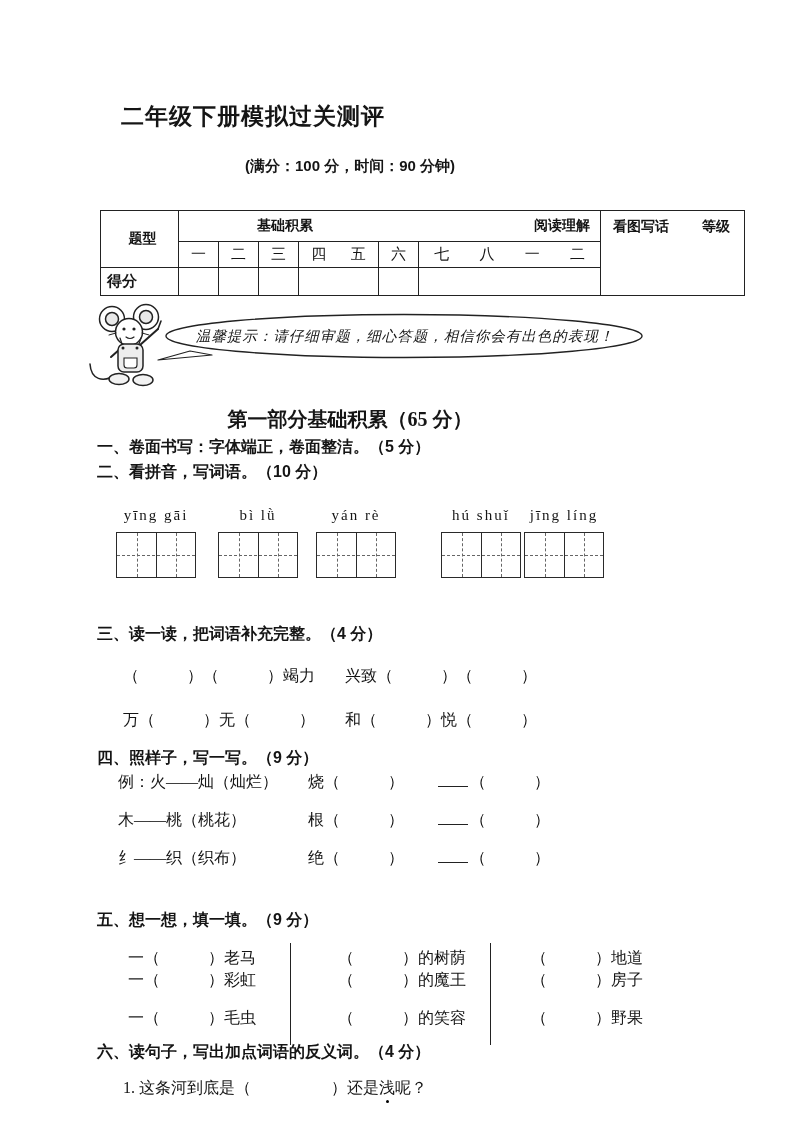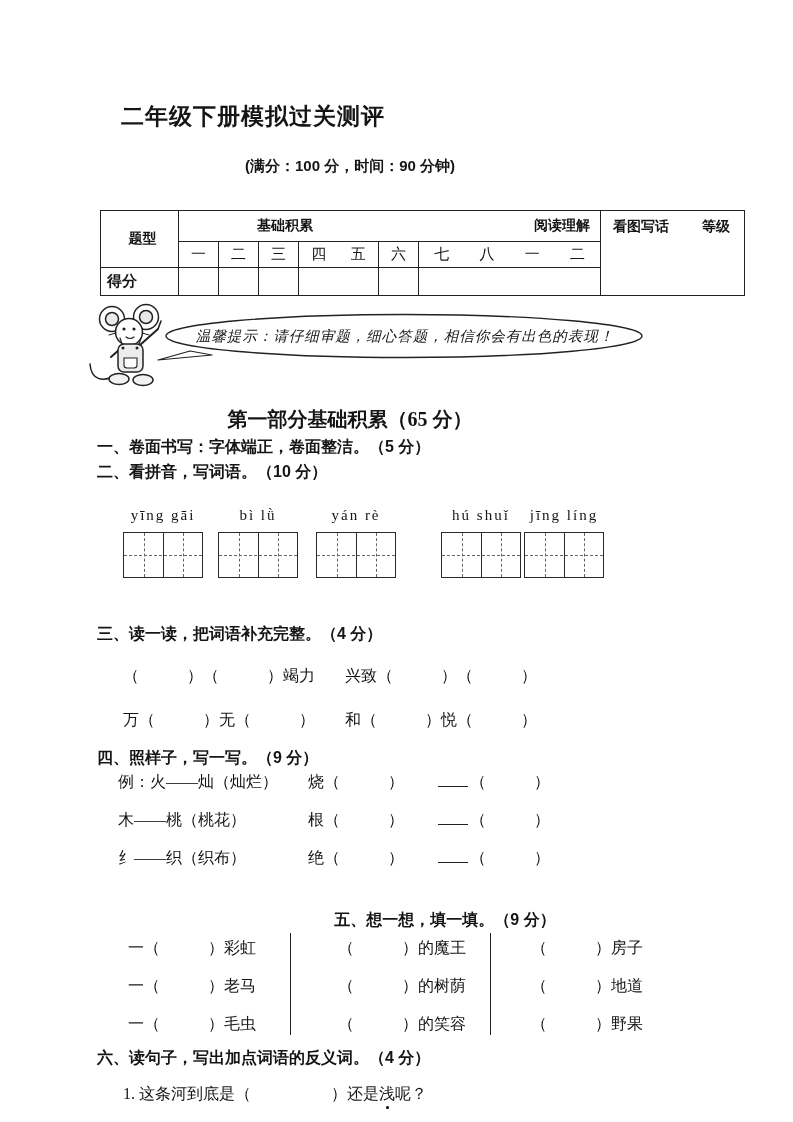--- a/index.html
+++ b/index.html
@@ -36,21 +36,21 @@
   .bubble svg{position:absolute;left:0;top:0;width:100%;height:100%;}
   .bubble-text{position:absolute;left:26px;right:16px;top:0;bottom:2px;
                display:flex;align-items:center;justify-content:center;
                font-style:italic;font-size:14.5px;letter-spacing:1px;white-space:nowrap;}
 
   .center-head{font-size:20px;font-weight:bold;
                font-family:Liberation Serif, serif;margin-top:14px;}
   .qtitle{margin:3px 0 0 97px;font-size:16px;line-height:22px;font-weight:bold;
           font-family:"Liberation Sans",sans-serif;}
   .mt16{margin-top:16px !important;} .mt42{margin-top:42px !important;}
-  .mt12{margin-top:12px !important;} .mt40{margin-top:40px !important;text-align:center;}
+  .mt12{margin-top:12px !important;} .mt40{margin-top:40px !important;}
 
   
   .pinyin-block{position:relative;height:74px;margin-top:24px;}
   .py-group{position:absolute;top:0;width:80px;text-align:center;}
   .py{display:block;white-space:nowrap;font-size:15px;letter-spacing:2px;margin-bottom:8px;}
   .tzg{position:relative;width:80px;height:46px;border:1.5px solid #2a2a2a;
        box-sizing:border-box;background:#fff;}
   .tzg .mid{position:absolute;left:50%;top:0;bottom:0;width:0;border-left:1.3px solid #2a2a2a;}
   .tzg .hdash{position:absolute;left:0;right:0;top:50%;height:0;border-top:1px dashed #666;}
   .tzg .vdash{position:absolute;top:0;bottom:0;width:0;border-left:1px dashed #666;}
@@ -180,21 +180,21 @@
       <div class="bubble-text">温馨提示：请仔细审题，细心答题，相信你会有出色的表现！</div>
     </div>
   </div>
 
   <div class="center-head center-col">第一部分基础积累（65 分）</div>
 
   <div class="qtitle">一、卷面书写：字体端正，卷面整洁。（5 分）</div>
   <div class="qtitle">二、看拼音，写词语。（10 分）</div>
 
   <div class="pinyin-block">
-    <div class="py-group" style="left:123px">
+    <div class="py-group" style="left:116px">
       <span class="py">yīng gāi</span>
       <div class="tzg">
         <i class="mid"></i>
         <i class="hdash"></i>
         <i class="vdash" style="left:25%"></i>
         <i class="vdash" style="left:75%"></i>
       </div>
     </div>
     <div class="py-group" style="left:218px">
       <span class="py">bì lǜ</span>
@@ -258,31 +258,31 @@
   <div class="q4row">
     <span>纟——织（织布）</span>
     <span class="mid">绝（　　　）</span>
     <span class="col3"><i class="blank-line"></i><span>（　　　）</span></span>
   </div>
 
   <div class="qtitle mt40">五、想一想，填一填。（9 分）</div>
   <div class="q5block">
     <i class="q5-div" style="left:193px"></i>
     <i class="q5-div" style="left:393px"></i>
+    <div class="q5row">
+      <span>一（　　　）老马</span>
+      <span class="c2">（　　　）的树荫</span>
+      <span class="c3">（　　　）地道</span>
+    </div>
     <div class="q5row first">
       <span>一（　　　）彩虹</span>
       <span class="c2">（　　　）的魔王</span>
       <span class="c3">（　　　）房子</span>
     </div>
     <div class="q5row">
-      <span>一（　　　）老马</span>
-      <span class="c2">（　　　）的树荫</span>
-      <span class="c3">（　　　）地道</span>
-    </div>
-    <div class="q5row">
       <span>一（　　　）毛虫</span>
       <span class="c2">（　　　）的笑容</span>
       <span class="c3">（　　　）野果</span>
     </div>
   </div>
 
   <div class="qtitle mt12">六、读句子，写出加点词语的反义词。（4 分）</div>
   <div class="q6item"><span>1. 这条河到底是（　　　　　）还是</span><span class="emph">浅</span><span>呢？</span></div>
 
 </div>

